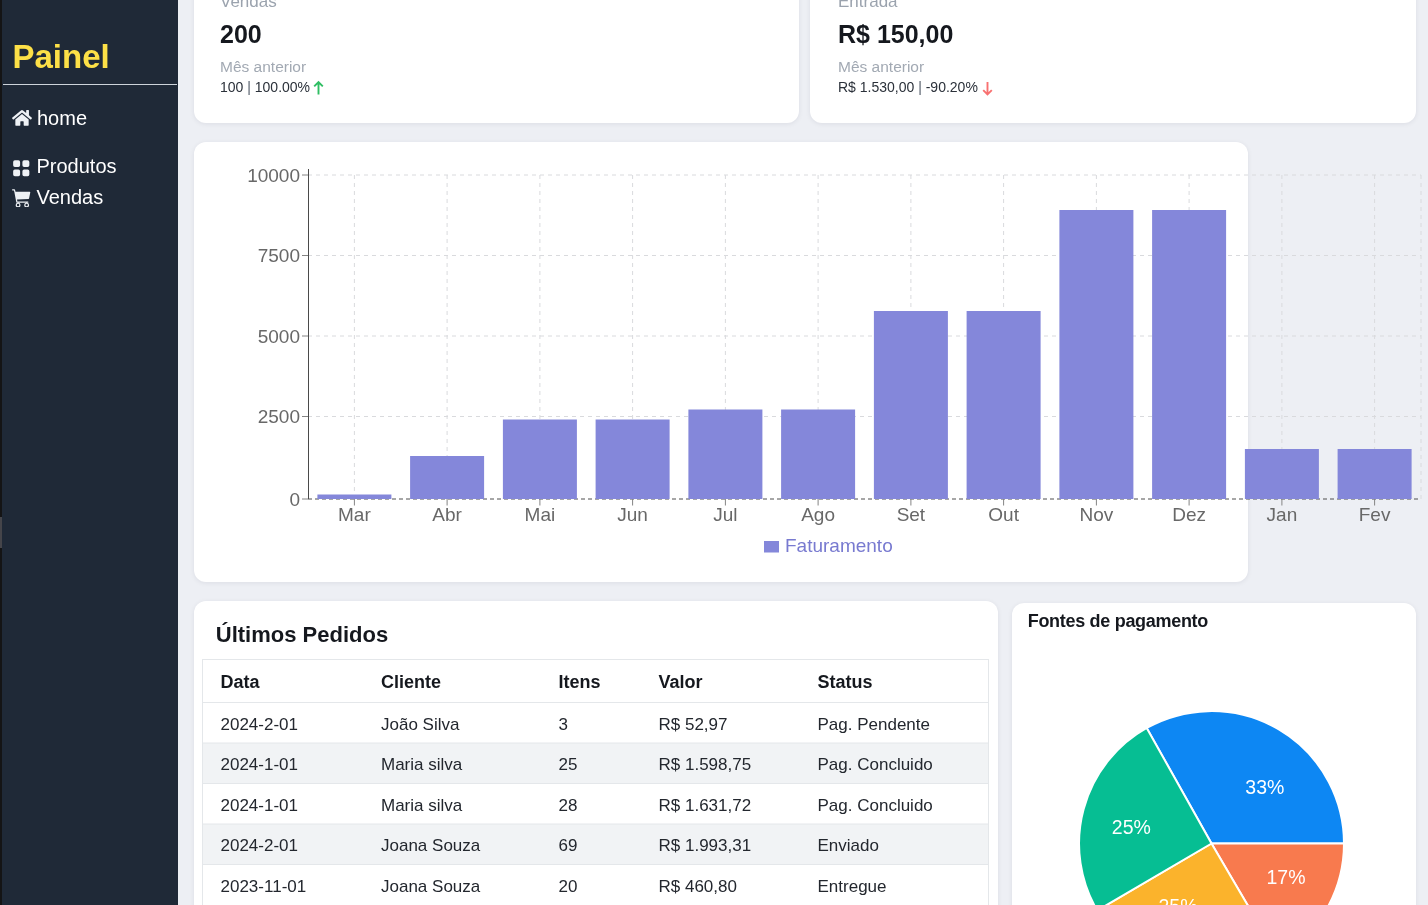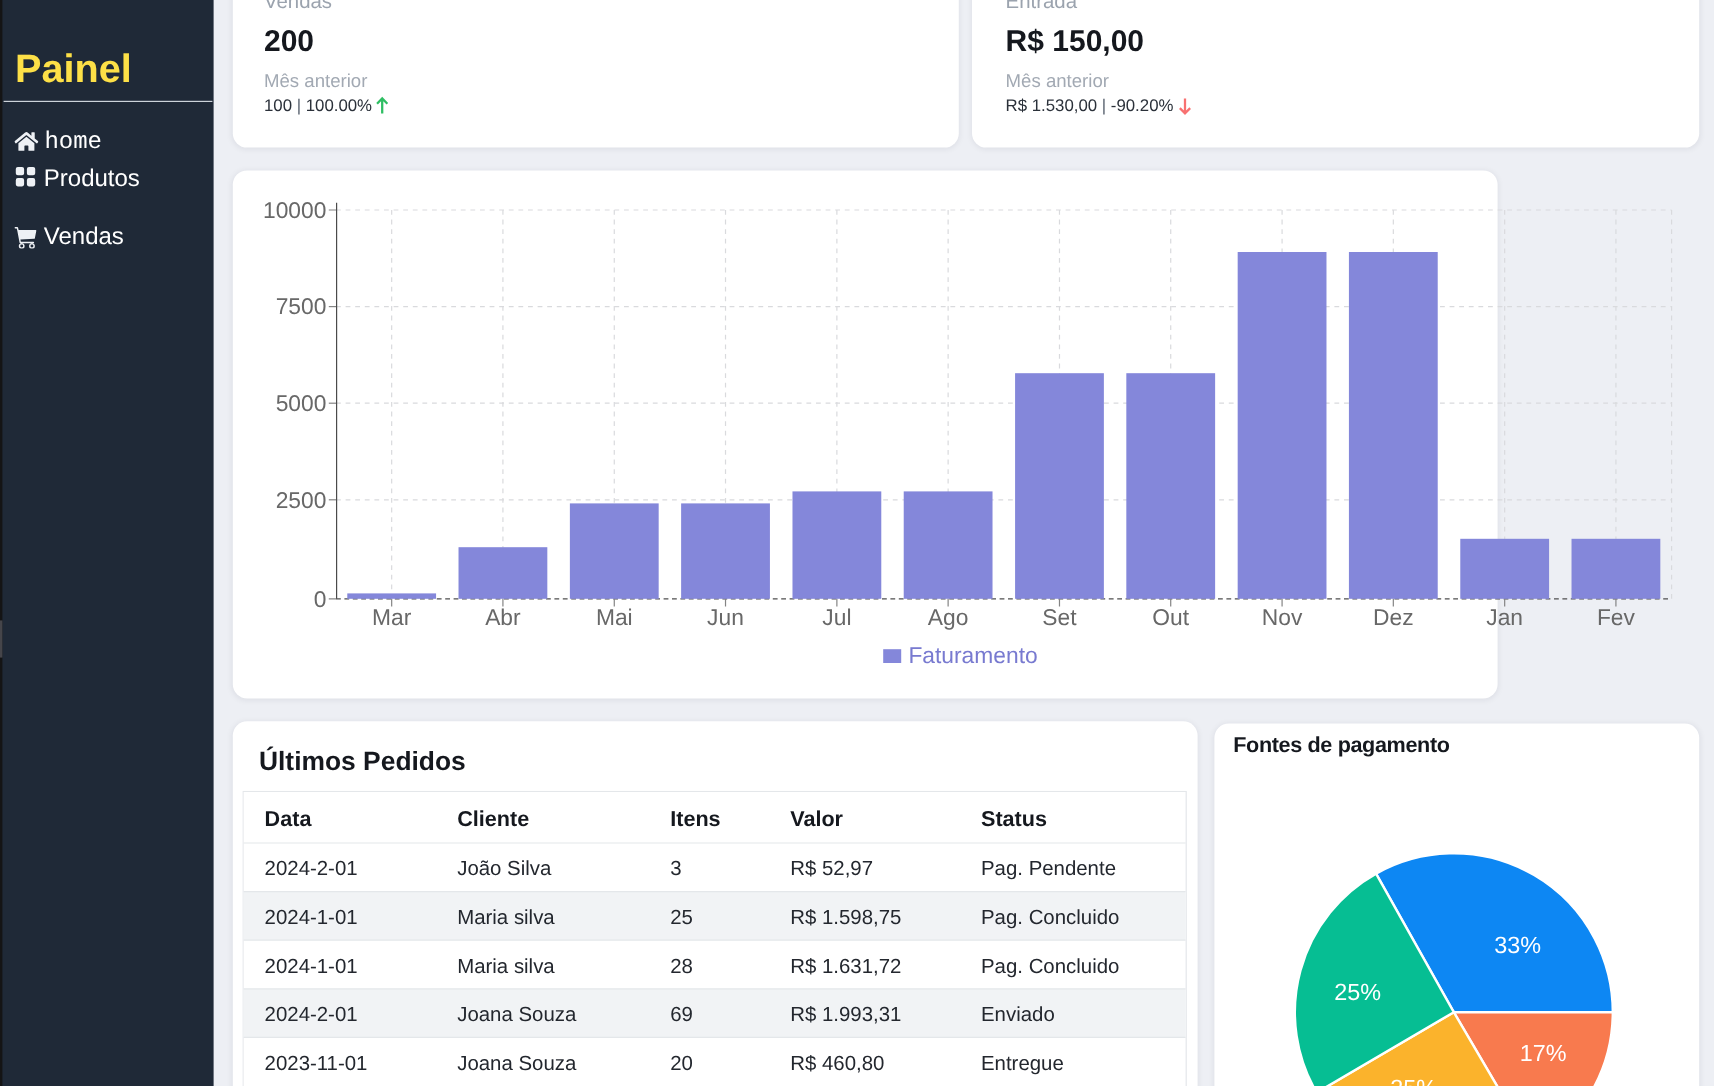--- a/index.html
+++ b/index.html
@@ -10,28 +10,28 @@
 </style>
 </head>
 <body>
 
 <div class="abs" style="left:0;top:0;width:178px;height:905px;background:#1f2937;">
   <div class="abs" style="left:0;top:0;width:2px;height:905px;background:#141415;"></div>
   <div class="abs" style="left:0;top:517px;width:2px;height:31px;background:#45454a;"></div>
   <div class="abs" style="left:12.5px;top:39.5px;font-size:33px;font-weight:bold;color:#fde047;line-height:1;">Painel</div>
   <div class="abs" style="left:3px;top:84px;width:174px;height:1px;background:#cdd3da;"></div>
 
-  <div class="abs" style="left:12px;top:98px;width:166px;height:40px;display:flex;align-items:center;color:#fff;font-family:Liberation Mono, monospace;">
+  <div class="abs" style="left:12px;top:98px;width:166px;height:40px;display:flex;align-items:center;color:#fff;">
     <svg width="20" height="17.8" viewBox="0 0 576 512" style="flex:none">
       <path fill="#eef1f5" d="M280.37 148.26L96 300.11V464a16 16 0 0 0 16 16l112.06-.29a16 16 0 0 0 15.92-16V368a16 16 0 0 1 16-16h64a16 16 0 0 1 16 16v95.64a16 16 0 0 0 16 16.05L464 480a16 16 0 0 0 16-16V300L295.67 148.26a12.19 12.19 0 0 0-15.3 0zM571.6 251.47L488 182.56V44.05a12 12 0 0 0-12-12h-56a12 12 0 0 0-12 12v72.61L318.47 43a48 48 0 0 0-61 0L4.34 251.47a12 12 0 0 0-1.6 16.9l25.5 31A12 12 0 0 0 45.15 301l235.22-193.74a12.19 12.19 0 0 1 15.3 0L530.9 301a12 12 0 0 0 16.9-1.6l25.5-31a12 12 0 0 0-1.7-16.93z"></path>
     </svg>
     <span style="font-size:20px;margin-left:5px;">home</span>
   </div>
 
-  <div class="abs" style="left:12px;top:137.5px;width:166px;height:40px;display:flex;align-items:flex-start;color:#fff;">
+  <div class="abs" style="left:12px;top:137.5px;width:166px;height:40px;display:flex;align-items:flex-end;color:#fff;">
     <svg width="18.5" height="18.5" viewBox="0 0 16 16" style="flex:none">
       <path fill="#eef1f5" d="M1 2.5A1.5 1.5 0 0 1 2.5 1h3A1.5 1.5 0 0 1 7 2.5v3A1.5 1.5 0 0 1 5.5 7h-3A1.5 1.5 0 0 1 1 5.5v-3zm8 0A1.5 1.5 0 0 1 10.5 1h3A1.5 1.5 0 0 1 15 2.5v3A1.5 1.5 0 0 1 13.5 7h-3A1.5 1.5 0 0 1 9 5.5v-3zm-8 8A1.5 1.5 0 0 1 2.5 9h3A1.5 1.5 0 0 1 7 10.5v3A1.5 1.5 0 0 1 5.5 15h-3A1.5 1.5 0 0 1 1 13.5v-3zm8 0A1.5 1.5 0 0 1 10.5 9h3a1.5 1.5 0 0 1 1.5 1.5v3a1.5 1.5 0 0 1-1.5 1.5h-3A1.5 1.5 0 0 1 9 13.5v-3z"></path>
     </svg>
     <span style="font-size:20px;margin-left:6px;">Produtos</span>
   </div>
 
   <div class="abs" style="left:12px;top:177.5px;width:166px;height:40px;display:flex;align-items:center;color:#fff;">
     <svg width="19.5" height="19.5" viewBox="0 0 16 16" style="flex:none">
       <path fill="#eef1f5" d="M0 1.5A.5.5 0 0 1 .5 1H2a.5.5 0 0 1 .485.379L2.89 3H14.5a.5.5 0 0 1 .49.598l-1 5a.5.5 0 0 1-.465.401l-9.397.472L4.415 11H13a.5.5 0 0 1 0 1H4a.5.5 0 0 1-.491-.408L2.01 3.607 1.61 2H.5a.5.5 0 0 1-.5-.5zM5 12a2 2 0 1 0 0 4 2 2 0 0 0 0-4zm7 0a2 2 0 1 0 0 4 2 2 0 0 0 0-4zm-7 1a1 1 0 1 1 0 2 1 1 0 0 1 0-2zm7 0a1 1 0 1 1 0 2 1 1 0 0 1 0-2z"></path>
     </svg>
@@ -52,21 +52,21 @@
 <div class="card" style="left:810px;top:-38px;width:606px;height:161px;">
 <svg width="606" height="161">
   <text x="28" y="44.5" font-size="17" fill="#9ba3ae">Entrada</text>
   <text x="28" y="80.8" font-size="25" font-weight="bold" fill="#15181e">R$ 150,00</text>
   <text x="28" y="110.1" font-size="15.5" fill="#a2a9b3">Mês anterior</text>
   <text x="28" y="130.4" font-size="14" fill="#2b313a">R$ 1.530,00 <tspan fill="#555e6b">|</tspan> -90.20%</text>
   <path d="M177.5 120 V132.5 M173.2 128.1 L177.5 132.5 L181.8 128.1" fill="none" stroke="#f87171" stroke-width="1.9"></path>
 </svg>
 </div>
 
-<div class="card" style="left:194px;top:142px;width:1054px;height:440px;">
+<div class="card" style="left:194px;top:142px;width:1054px;height:440px;padding-left:28px;">
 <svg width="1222" height="440">
 
   <g stroke="#d9dadd" stroke-width="1" stroke-dasharray="4 4">
     <line x1="86" y1="33" x2="1199" y2="33"></line>
     <line x1="86" y1="113.5" x2="1199" y2="113.5"></line>
     <line x1="86" y1="194" x2="1199" y2="194"></line>
     <line x1="86" y1="274.5" x2="1199" y2="274.5"></line>
   </g>
 
   <g stroke="#d9dadd" stroke-width="1" stroke-dasharray="4 4">

